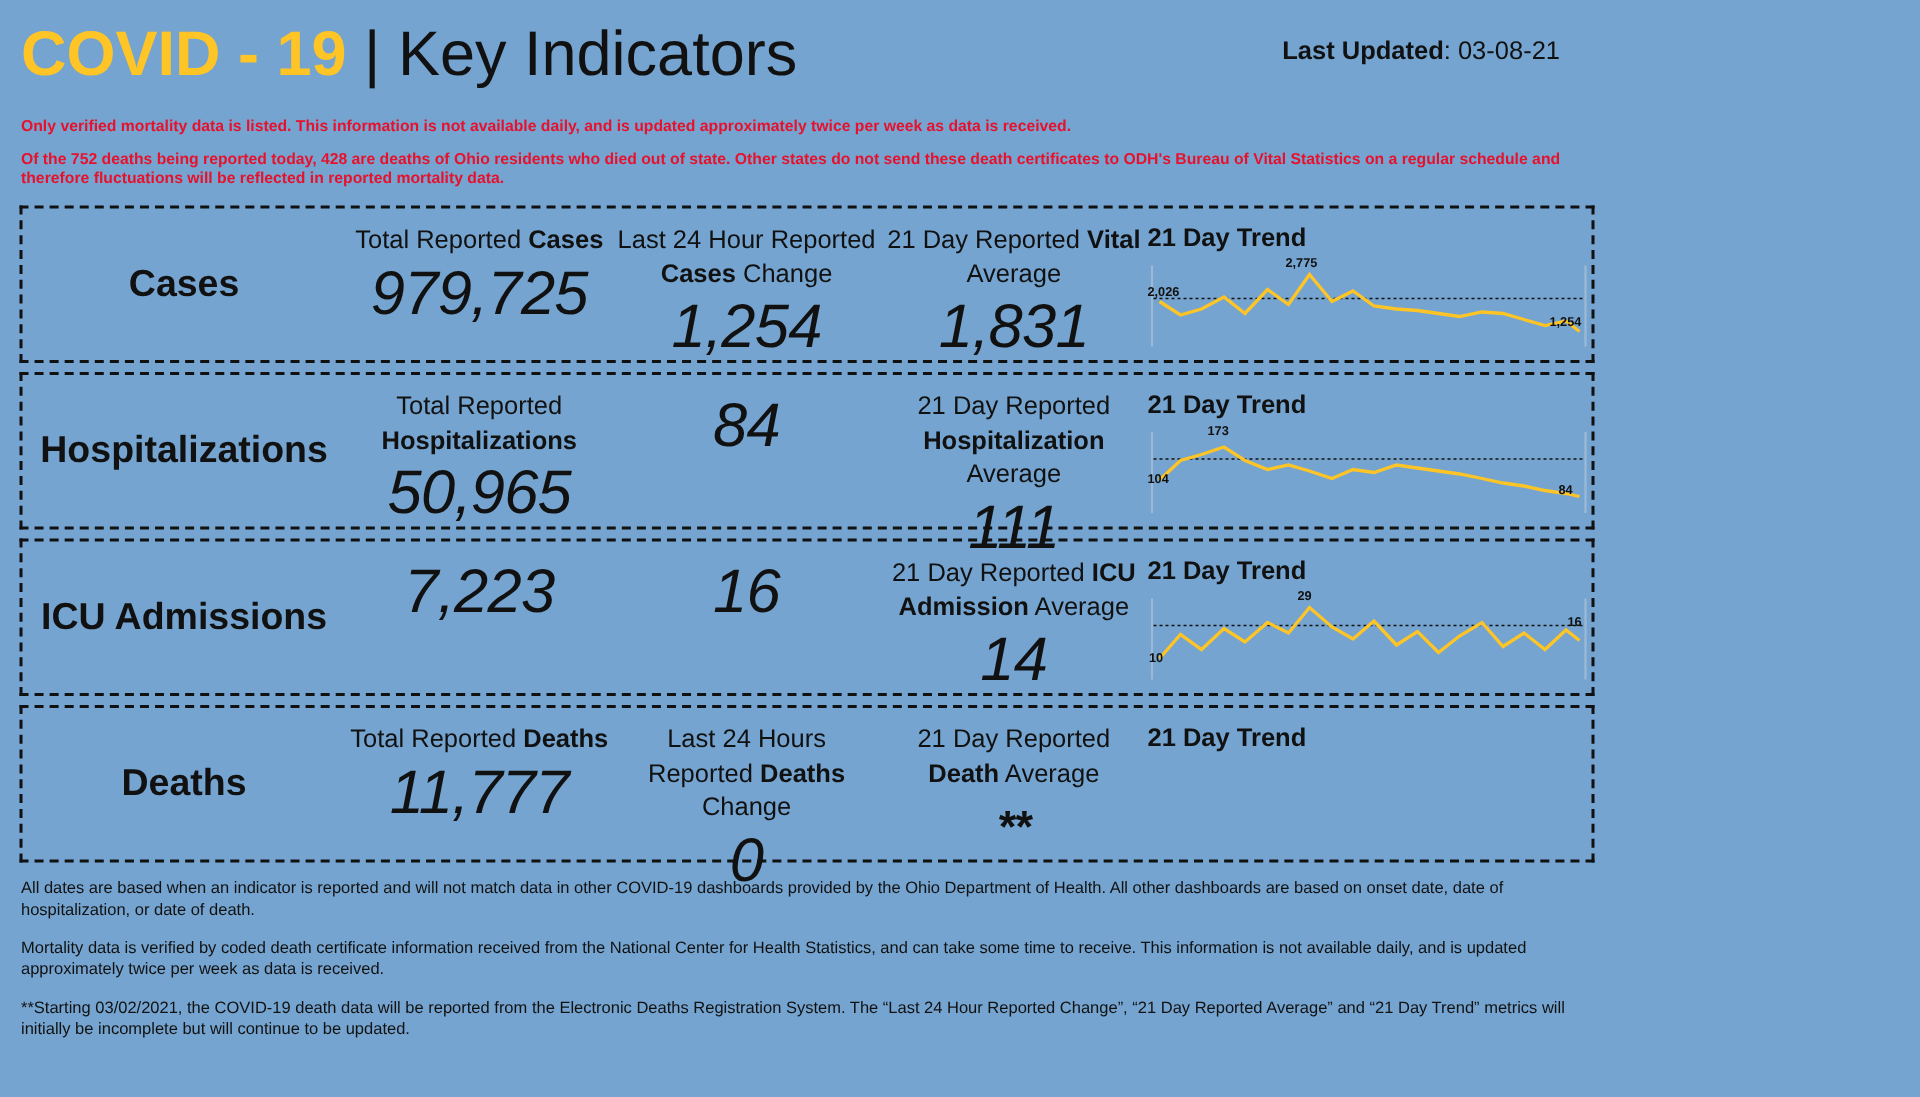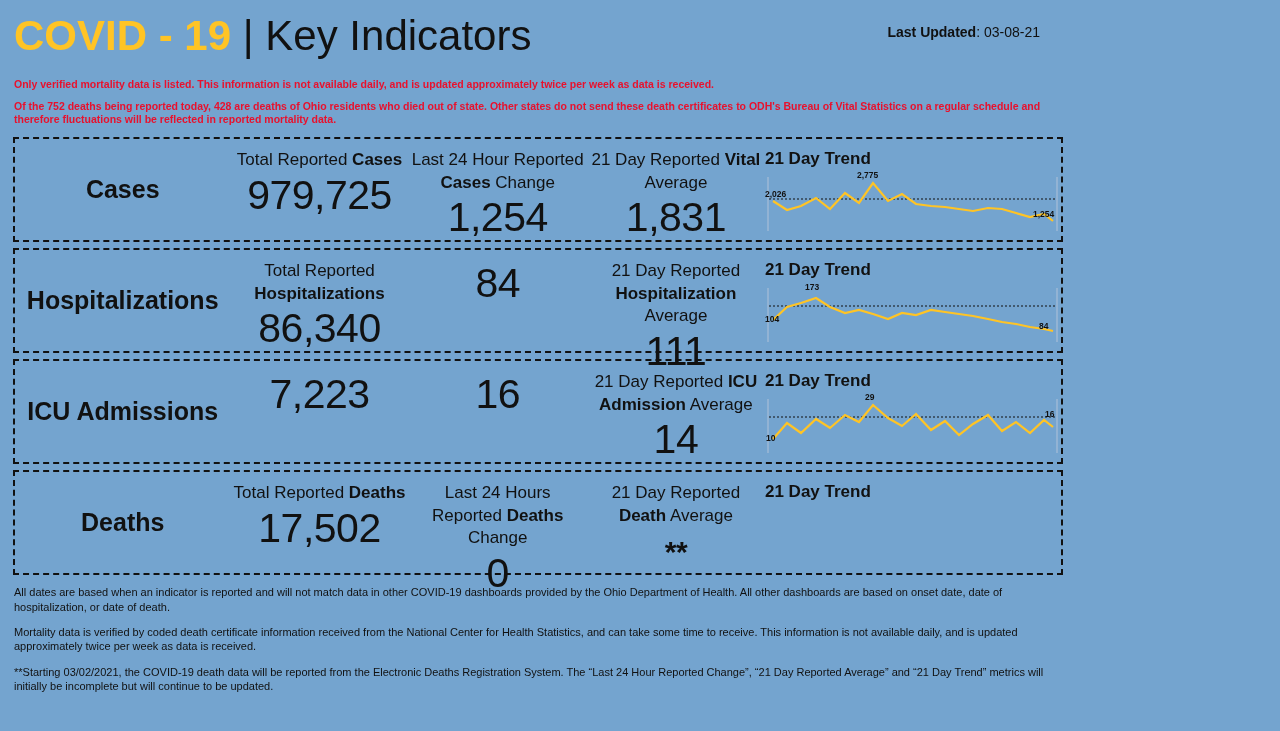--- a/index.html
+++ b/index.html
@@ -28,21 +28,21 @@
   }
   .title .covid {
     color: #ffc425;
     font-weight: bold;
   }
   .title .rest { color: #111; }
   .last-updated {
     position: absolute;
     right: 36px;
     top: 24px;
-    font-size: 14px;
+    font-size: 17px;
     text-align: center;
   }
   .last-updated b { font-weight: bold; }
 
   
   .red-notes {
     padding: 6px 14px 2px 14px;
   }
   .red-note {
     color: #e8112d;
@@ -89,20 +89,21 @@
     font-weight: 400;
     max-width: 220px;
   }
   .metric-label b { font-weight: bold; }
   .metric-value {
     font-size: 41px;
     line-height: 44px;
     font-weight: 400;
     letter-spacing: -0.5px;
     margin-top: 1px;
+    font-style: italic;
   }
   .metric-value.stars {
     font-size: 30px;
     font-weight: bold;
     line-height: 48px;
   }
   .trend {
     flex: 1;
     display: flex;
     flex-direction: column;
@@ -186,21 +187,21 @@
           <div class="spark-label" style="left:92px; top:-5px;">2,775</div>
           <div class="spark-label" style="left:268px; top:34px;">1,254</div>
         </div>
       </div>
     </div>
 
     <div class="block">
       <div class="col-label">Hospitalizations</div>
       <div class="metric">
         <div class="metric-label"><span>Total Reported </span><b>Hospitalizations</b><span></span></div>
-        <div class="metric-value">86,340</div>
+        <div class="metric-value">50,965</div>
       </div>
       <div class="metric">
         <div class="metric-value">84</div>
       </div>
       <div class="metric">
         <div class="metric-label"><span>21 Day Reported </span><b>Hospitalization</b><span> Average</span></div>
         <div class="metric-value">111</div>
       </div>
       <div class="trend">
         <div class="trend-title">21 Day Trend</div>
@@ -243,21 +244,21 @@
           <div class="spark-label" style="left:100px; top:-5px;">29</div>
           <div class="spark-label" style="left:280px; top:12px;">16</div>
         </div>
       </div>
     </div>
 
     <div class="block">
       <div class="col-label">Deaths</div>
       <div class="metric">
         <div class="metric-label"><span>Total Reported </span><b>Deaths</b><span></span></div>
-        <div class="metric-value">17,502</div>
+        <div class="metric-value">11,777</div>
       </div>
       <div class="metric">
         <div class="metric-label"><span>Last 24 Hours Reported </span><b>Deaths</b><span> Change</span></div>
         <div class="metric-value">0</div>
       </div>
       <div class="metric">
         <div class="metric-label"><span>21 Day Reported </span><b>Death</b><span> Average</span></div>
         <div class="metric-value stars">**</div>
       </div>
       <div class="trend">

